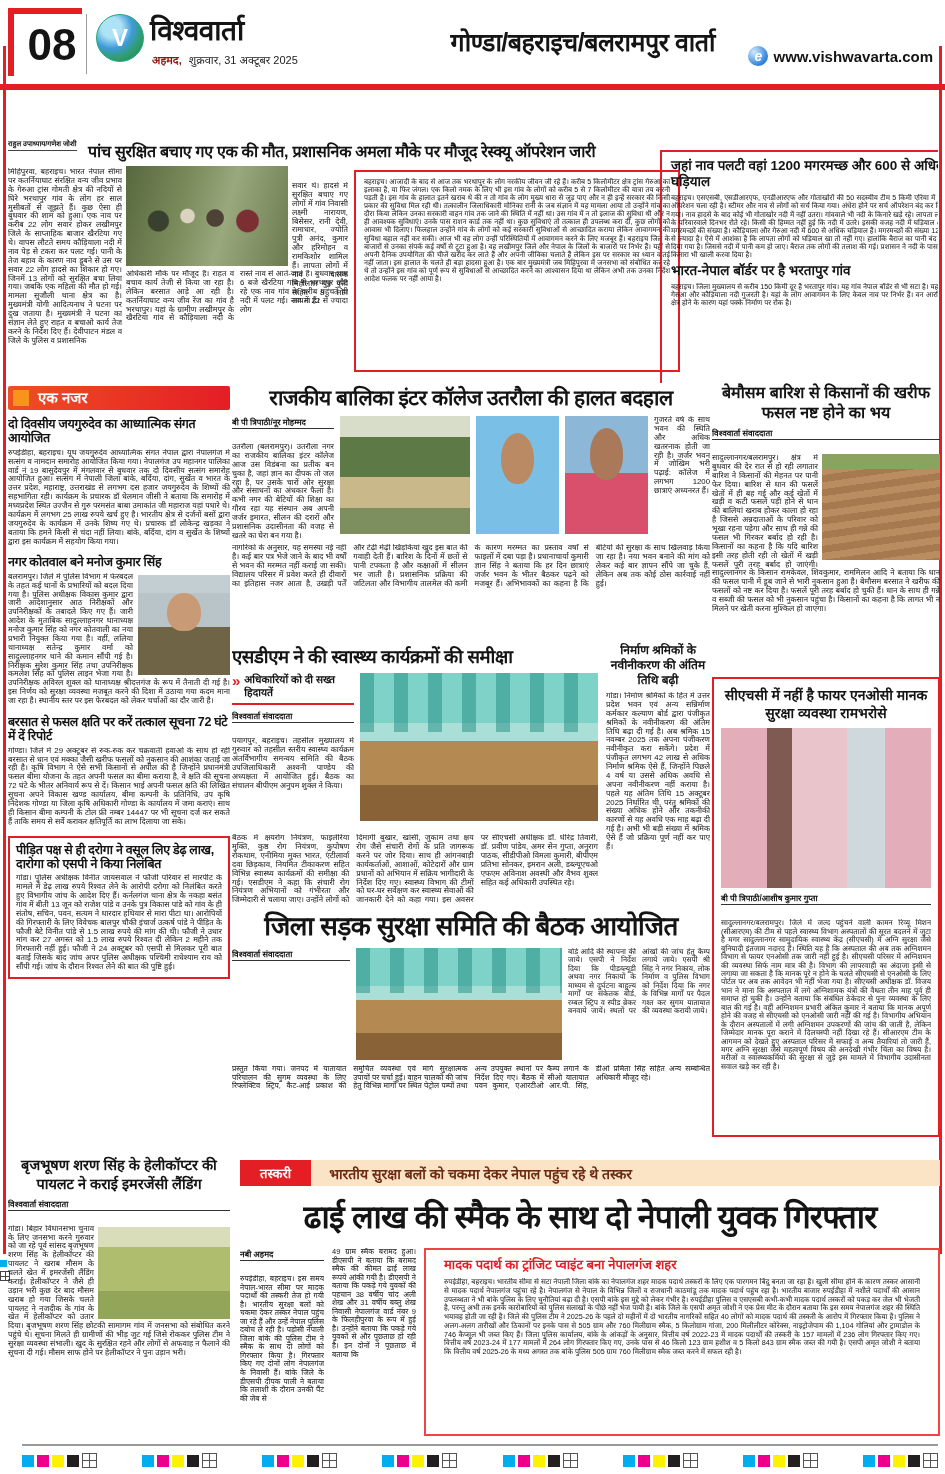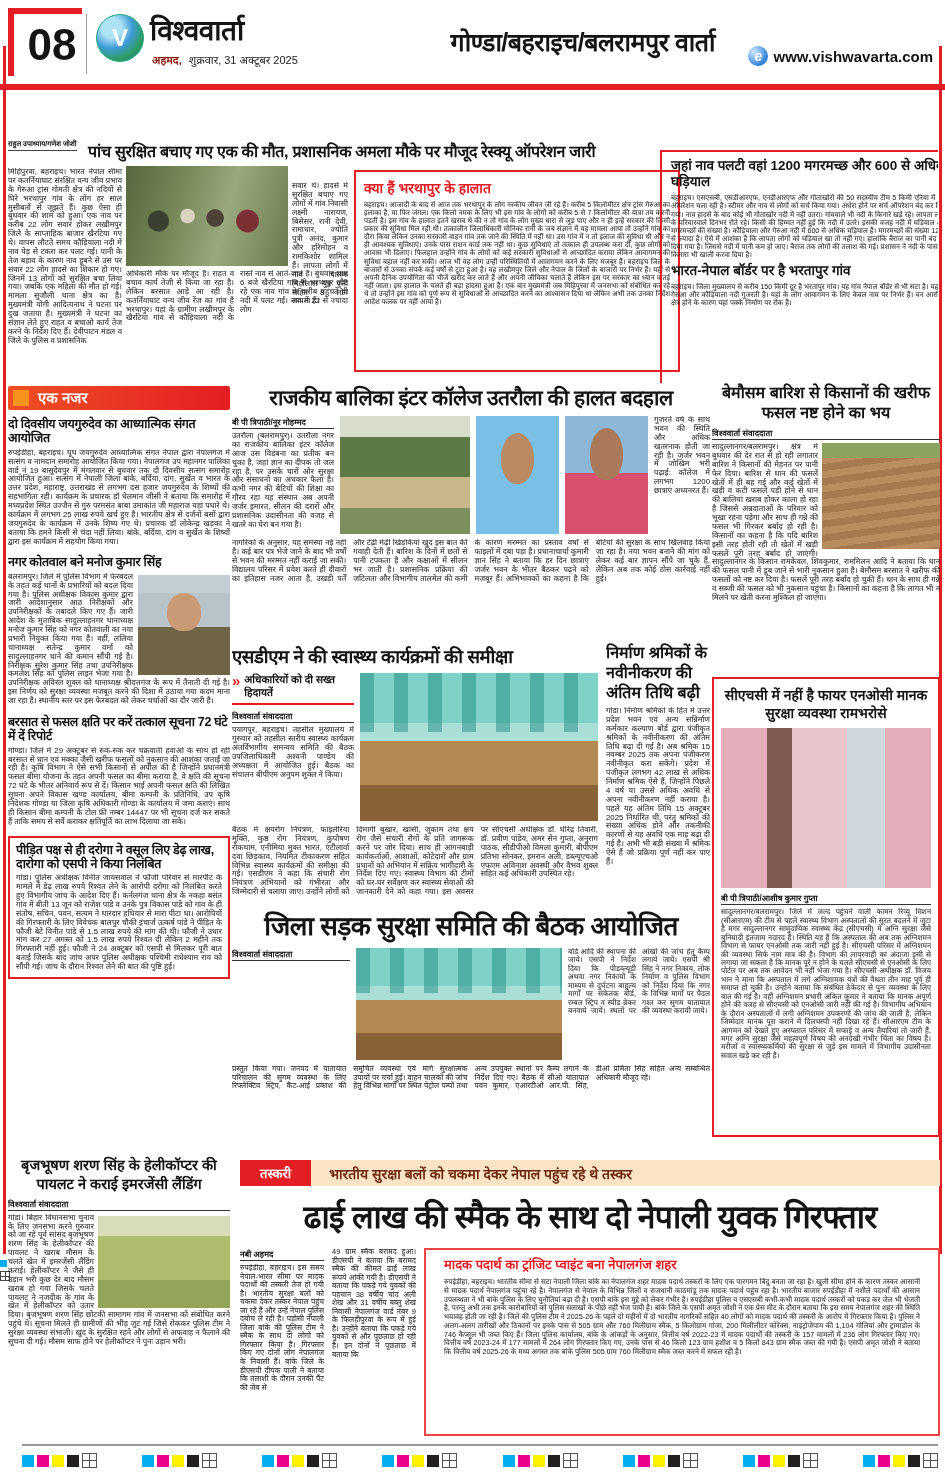--- a/index.html
+++ b/index.html
@@ -1,19 +1,19 @@
 <!DOCTYPE html>
 <html><head>
 <meta charset="utf-8">
 <style>
   html,body{margin:0;padding:0;background:#fff;}
   .page{position:relative;width:945px;height:1474px;background:#fff;overflow:hidden;
         font-family:"Liberation Sans","DejaVu Sans",sans-serif;color:#141414;}
   .txt{font-size:7.8px;line-height:1.14;text-align:justify;overflow:hidden;}
-  .byline{font-size:8.2px;font-weight:bold;border-bottom:1px solid #333;padding-bottom:1px;margin-bottom:3px;}
+  .byline{font-size:8.2px;font-weight:bold;border-bottom:1px solid #333;padding-bottom:1px;margin-bottom:14px;}
   
   .pagenum{position:absolute;left:8px;top:8px;width:60px;height:62px;border-top:6px solid #e31e24;border-left:6px solid #e31e24;
            font-size:44px;font-weight:bold;line-height:62px;padding-left:8px;text-align:center;}
   .hdr-div{position:absolute;left:86px;top:14px;width:1px;height:60px;background:#9a9a9a;}
   .logo{position:absolute;left:96px;top:14px;width:46px;height:46px;border-radius:50%;
         background:radial-gradient(circle at 32% 28%,#aee2f5 0 22%,#3f9bd8 45%,#2e9d62 70%,#1b6ea8);
         color:#fff;font-weight:bold;font-size:24px;text-align:center;line-height:46px;border:1px solid #2a7;}
   .brand{position:absolute;left:150px;top:10px;font-size:28px;font-weight:bold;letter-spacing:-0.5px;}
   .edition{position:absolute;left:152px;top:52px;font-size:11px;color:#222;}
   .edition .city{color:#8b1a10;font-weight:bold;margin-right:7px;}
@@ -88,21 +88,21 @@
   .sdmband{position:absolute;left:0;top:260px;width:478px;height:260px;display:flex;gap:8px;}
   .sdm{width:366px;flex:none;overflow:hidden;}
   .sdm h2{font-size:18.5px;white-space:nowrap;letter-spacing:-0.4px;margin:0 0 5px;font-weight:bold;}
   .sdm-top{display:flex;gap:6px;}
   .sdm-left{width:122px;flex:none;}
   .kicker{display:flex;gap:4px;font-size:10.5px;font-weight:bold;border-bottom:2px solid #e31e24;padding-bottom:5px;margin-bottom:5px;line-height:1.2;}
   .kicker .mark{color:#e31e24;font-size:15px;line-height:1;}
   .sdm-photo{width:238px;height:148px;flex:none;}
   .sdm-body{column-count:3;column-gap:7px;height:92px;margin-top:5px;}
   .nirman{width:104px;flex:none;overflow:hidden;}
-  .nirman h3{font-size:16px;text-align:left;line-height:1.25;margin:0 0 4px;}
+  .nirman h3{font-size:12px;text-align:center;line-height:1.25;margin:0 0 4px;}
   .roadband{position:absolute;left:0;top:522px;width:478px;height:247px;overflow:hidden;}
   .roadband h2{font-size:26px;white-space:nowrap;letter-spacing:-0.5px;text-align:center;margin:2px 0 5px;font-weight:bold;}
   .road-row{display:flex;gap:6px;}
   .road-left{width:118px;flex:none;}
   .road-photo{width:206px;height:112px;flex:none;}
   .road-right{width:142px;flex:none;}
   .road-right .txt{column-count:2;column-gap:6px;height:112px;font-size:7.4px;}
   .road-bottom{column-count:4;column-gap:7px;height:56px;margin-top:5px;font-size:7.5px;}
   
   .rightcol{position:absolute;left:712px;top:383px;width:228px;height:769px;}
@@ -164,21 +164,20 @@
     <div class="lead-rest">
       <div class="lead-byline"><span class="nm">राहुल उपाध्याय/गणेश जोशी</span></div>
       <div class="lead-sub">पांच सुरक्षित बचाए गए एक की मौत, प्रशासनिक अमला मौके पर मौजूद रेस्क्यू ऑपरेशन जारी</div>
       <div class="lead-c1 txt">मिहिपुरवा, बहराइच। भारत नेपाल सीमा पर कतर्नियाघाट संरक्षित वन्य जीव प्रभाव के गेरुआ ट्रांस गोमती क्षेत्र की नदियों से घिरे भरथापुर गांव के लोग हर साल मुसीबतों से जूझते हैं। कुछ ऐसा ही बुधवार की शाम को हुआ। एक नाव पर करीब 22 लोग सवार होकर लखीमपुर जिले के साप्ताहिक बाजार खैरटिया गए थे। वापस लौटते समय कौड़ियाला नदी में नाव पेड़ से टकरा कर पलट गई। पानी के तेज बहाव के कारण नाव डूबने से उस पर सवार 22 लोग हादसे का शिकार हो गए। जिनमें 13 लोगों को सुरक्षित बचा लिया गया। जबकि एक महिला की मौत हो गई। मामला सुजौली थाना क्षेत्र का है। मुख्यमंत्री योगी आदित्यनाथ ने घटना पर दुख जताया है। मुख्यमंत्री ने घटना का संज्ञान लेते हुए राहत व बचाओ कार्य तेज करने के निर्देश दिए हैं। देवीपाटन मंडल व जिले के पुलिस व प्रशासनिक</div>
       <div class="lead-photo ph ph-crowd"></div>
       <div class="lead-c3 txt">सवार थे। हादसे में सुरक्षित बचाए गए लोगों में गांव निवासी लक्ष्मी नारायण, बिसेसर, रानी देवी, रामाधार, ज्योति पुत्री अनंद, कुमार और हरिमोहन व रामकिशोर शामिल हैं। लापता लोगों में नाव चालक मिहीलाल पुत्र पुत्ती सहित 8 लोग लापता हैं।</div>
       <div class="lead-c2">
           <div class="txt">अधिकारी मौके पर मौजूद है। राहत व बचाव कार्य तेजी से किया जा रहा है। लेकिन बरसात आड़े आ रही है। कतर्नियाघाट वन्य जीव रेंज का गांव है भरथापुर। यहां के ग्रामीण लखीमपुर के खैरटिया गांव से कौड़ियाला नदी के रास्ते नाव से आते-जाते हैं। बुधवार शाम 6 बजे खैरटिया गांव से भरथापुर लौट रहे एक नाव गांव के करीब पहुंचते ही नदी में पलट गई। नाव में 22 से ज्यादा लोग</div>
         </div>
       <div class="halat">
-        <h3>क्या हैं भरथापुर के हालात</h3>
         <div class="txt">बहराइच। आजादी के बाद से आज तक भरथापुर के लोग नरकीय जीवन जी रहे हैं। करीब 5 किलोमीटर क्षेत्र ट्रांस गेरुआ का इलाका है, या फिर जंगल। एक किलो नमक के लिए भी इस गांव के लोगों को करीब 5 से 7 किलोमीटर की यात्रा तय करनी पड़ती है। इस गांव के हालात इतने खराब थे की न तो गांव के लोग मुख्य धारा से जुड़ पाए और न ही इन्हें सरकार की किसी प्रकार की सुविधा मिल रही थी। तत्कालीन जिलाधिकारी मोनिका रानी के जब संज्ञान में यह मामला आया तो उन्होंने गांव का दौरा किया लेकिन उनका सरकारी वाहन गांव तक जाने की स्थिति में नहीं था। उस गांव में न तो इलाज की सुविधा थी और न ही आवश्यक सुविधाएं। उनके पास राशन कार्ड तक नहीं था। कुछ सुविधाएं तो तत्काल ही उपलब्ध करा दीं, कुछ लोगों को आवास भी दिलाए। फिलहाल उन्होंने गांव के लोगों को कई सरकारी सुविधाओं से आच्छादित कराया लेकिन आवागमन की सुविधा बहाल नहीं कर सकी। आज भी वह लोग उन्हीं परिस्थितियों में आवागमन करने के लिए मजबूर हैं। बहराइच जिले के बाजारों से उनका संपर्क कई वर्षों से टूटा हुआ है। वह लखीमपुर जिले और नेपाल के जिलों के बाजारों पर निर्भर हैं। यहीं से अपनी दैनिक उपयोगिता की चीजें खरीद कर लाते हैं और अपनी जीविका चलाते हैं लेकिन इस पर सरकार का ध्यान कतई नहीं जाता। इस हालात के चलते ही बड़ा हादसा हुआ है। एक बार मुख्यमंत्री जब मिहिपुरवा में जनसभा को संबोधित कर रहे थे तो उन्होंने इस गांव को पूर्ण रूप से सुविधाओं से आच्छादित करने का आश्वासन दिया था लेकिन अभी तक उनका निर्देश आदेश फलक पर नहीं आया है।</div>
       </div>
       <div class="croc">
         <h3>जहां नाव पलटी वहां 1200 मगरमच्छ और 600 से अधिक घड़ियाल</h3>
         <div class="txt">बहराइच। एसएसबी, एसडीआरएफ, एनडीआरएफ और गोताखोरों की 50 सदस्यीय टीम 5 किमी एरिया में सर्च ऑपरेशन चला रही है। स्टीमर और नाव से लोगों को सर्च किया गया। अंधेरा होने पर सर्च ऑपरेशन बंद कर दिया गया। नाव हादसे के बाद कोई भी गोताखोर नदी में नहीं उतरा। गांववाले भी नदी के किनारे खड़े रहे। लापता लोगों के परिवारवाले दिनभर रोते रहे। किसी की हिम्मत नहीं हुई कि नदी में उतरे। इसकी वजह नदी में घड़ियाल और मगरमच्छों की संख्या है। कौड़ियाला और गेरुआ नदी में 600 से अधिक घड़ियाल हैं। मगरमच्छों की संख्या 1200 से ज्यादा है। ऐसे में आशंका है कि लापता लोगों को घड़ियाल खा तो नहीं गए। हालांकि बैराज का पानी बंद कर दिया गया है। जिससे नदी में पानी कम हो जाए। बैराज तक लोगों की तलाश की गई। प्रशासन ने नदी के पास का किनारा भी खाली करवा दिया है।</div>
         <h3 style="margin-top:4px;">भारत-नेपाल बॉर्डर पर है भरतापुर गांव</h3>
         <div class="txt">बहराइच। जिला मुख्यालय से करीब 150 किमी दूर है भरतापुर गांव। यह गांव नेपाल बॉर्डर से भी सटा है। यहां से गेरुआ और कौड़ियाला नदी गुजरती है। यहां के लोग आवागमन के लिए केवल नाव पर निर्भर हैं। वन आरक्षित क्षेत्र होने के कारण यहां पक्के निर्माण पर रोक है।</div>
       </div>
     </div>
   </div>

